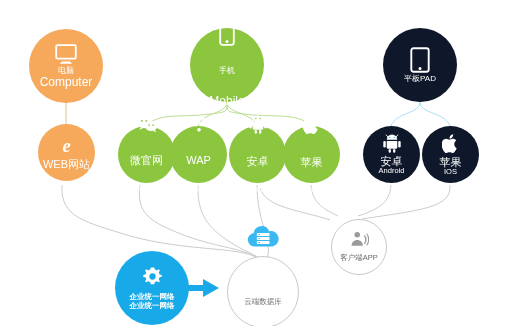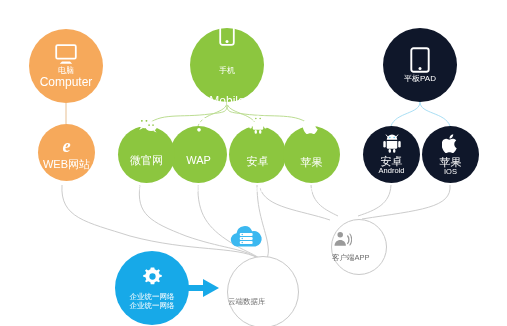--- a/index.html
+++ b/index.html
@@ -45,30 +45,30 @@
 
   
   .platform{
     position:absolute;
     width:74px;height:74px;border-radius:50%;
     background:#17A9E8;
     display:flex;flex-direction:column;
     align-items:center;justify-content:center;
     color:#fff;text-align:center;line-height:1.25;
   }
-  .platform .lbl,.platform .lbl2{font-size:7.5px;white-space:nowrap;}
+  .platform .lbl,.platform .lbl2{font-size:7.5px;white-space:nowrap;font-weight:bold;}
 
   
   .outline{
     position:absolute;
     border-radius:50%;
     background:#ffffff;
     border:1px solid #c9c9c9;
     display:flex;flex-direction:column;
-    align-items:flex-start;justify-content:center;
+    align-items:center;justify-content:center;
     text-align:center;color:#6b6b6b;line-height:1.3;
     box-sizing:border-box;
   }
   .outline .lbl,.outline .lbl2{font-size:7.5px;white-space:nowrap;}
   .server{width:72px;height:72px;}
   .client{width:56px;height:56px;}
   .server .lbl,.server .lbl2{color:#6f6f6f;}
 </style>
 </head>
 <body>

